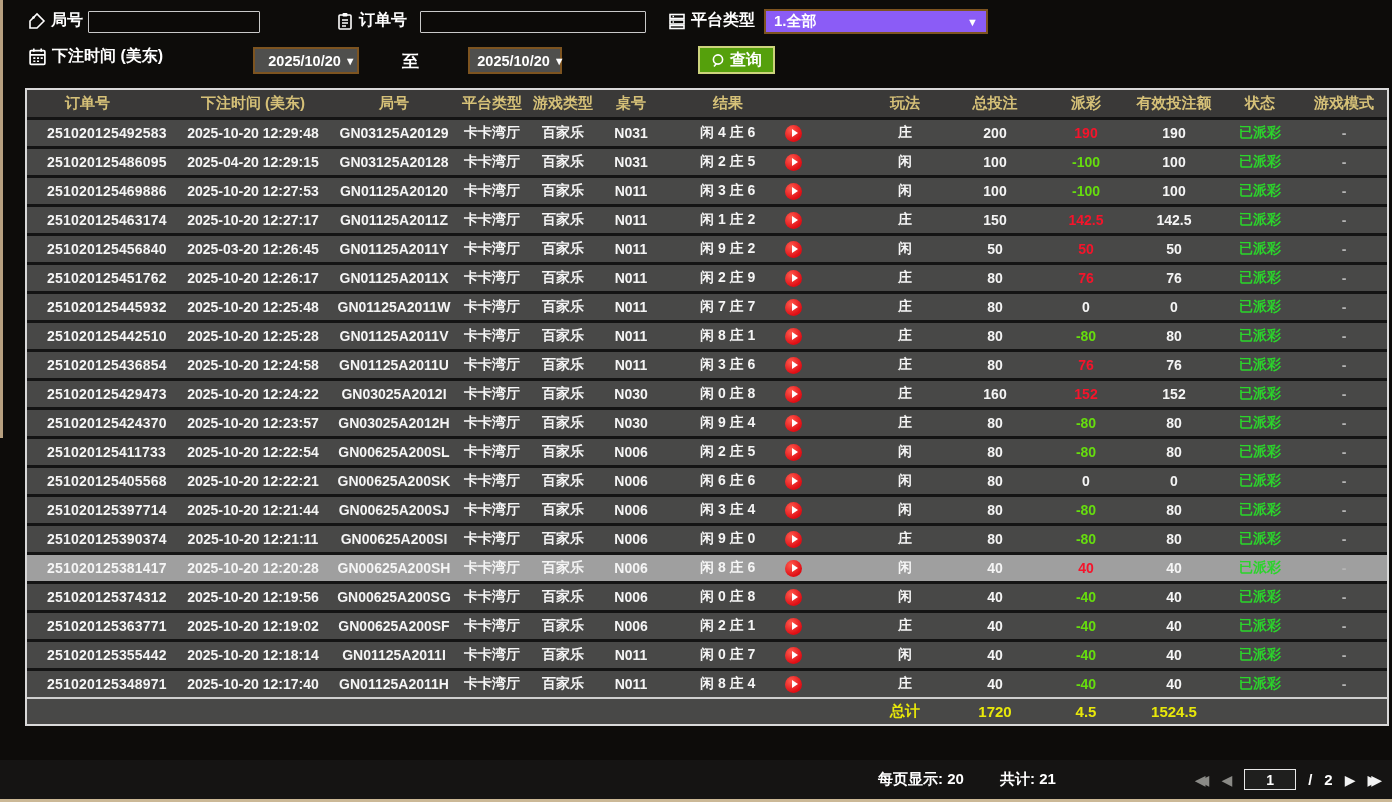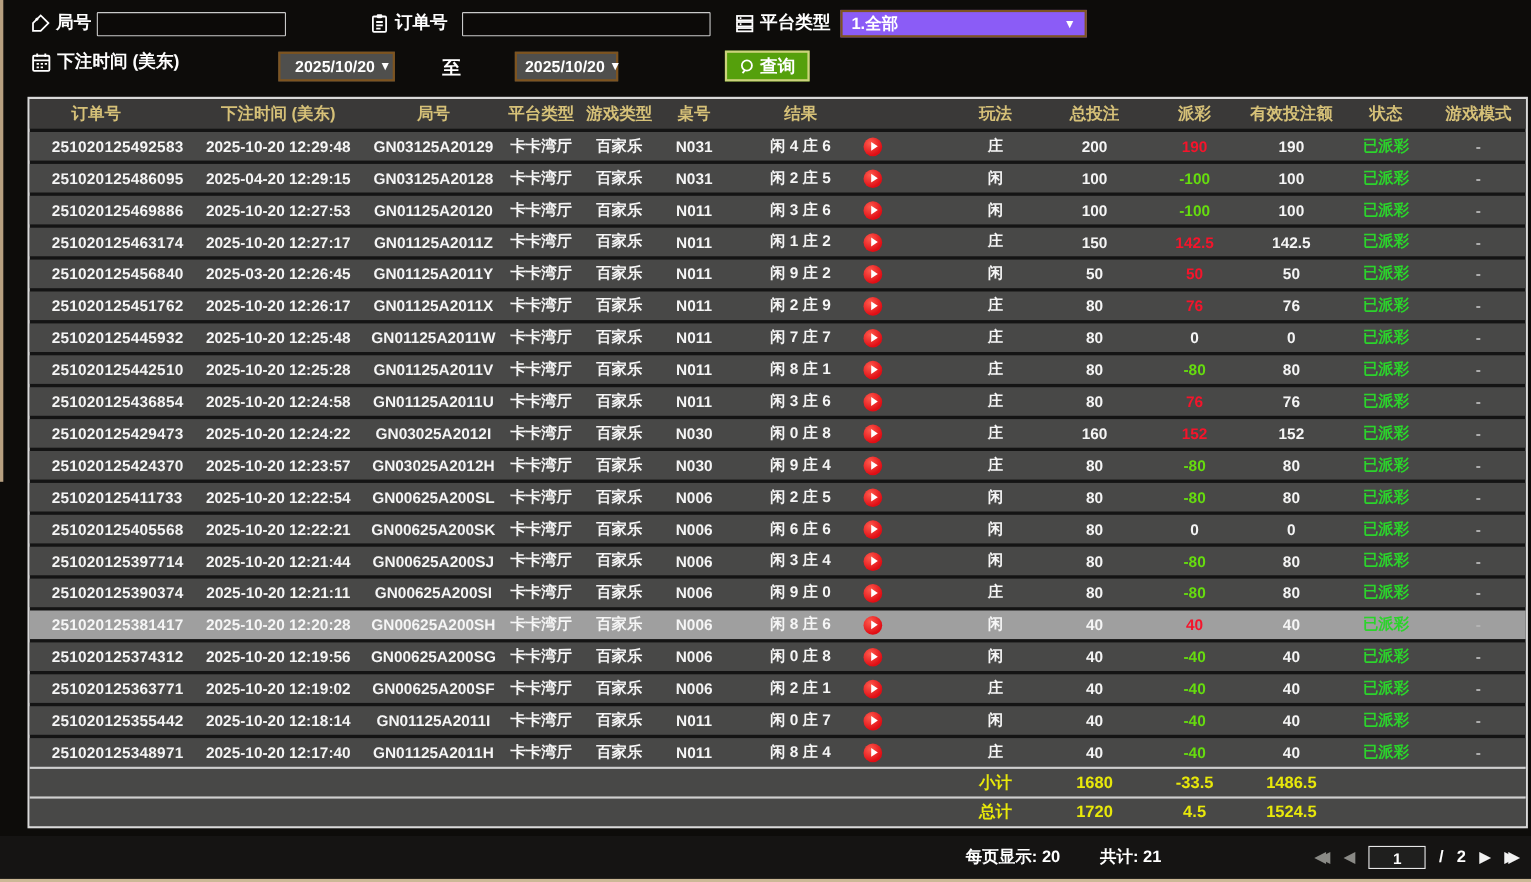--- a/index.html
+++ b/index.html
@@ -155,21 +155,21 @@
   </div>
   <div class="date-box" style="left:225px; top:47px; width:106px;">
     <span>2025/10/20</span>
     <span class="caret">▼</span>
   </div>
   <span class="f-label" style="position:absolute; left:374px; top:50px; font-size:17px;">至</span>
   <div class="date-box" style="left:440px; top:47px; width:94px;">
     <span>2025/10/20</span>
     <span class="caret">▼</span>
   </div>
-  <div class="query-btn" style="left:631px; top:46px;">
+  <div class="query-btn" style="left:670px; top:46px;">
     <span style="display:inline-flex;">
       <svg class="ic" width="15" height="15" viewBox="0 0 15 15">
           <circle cx="7" cy="6.5" r="4.6"></circle>
           <path d="M5.5 10.5 L3 13.5"></path>
         </svg>
     </span>
     <span>查询</span>
   </div>
 </div>
 
@@ -566,26 +566,20 @@
     <div>庄</div>
     <div>40</div>
     <div class="pay-neg">-40</div>
     <div>40</div>
     <div class="c-status">已派彩</div>
     <div class="c-mode">-</div>
   </div>
 </div>
 
   <div class="sumrow cols">
-    <div class="s-label">小计</div>
-    <div class="s-bet">1680</div>
-    <div class="s-pay">-33.5</div>
-    <div class="s-valid">1486.5</div>
-  </div>
-  <div class="sumrow cols">
     <div class="s-label">总计</div>
     <div class="s-bet">1720</div>
     <div class="s-pay">4.5</div>
     <div class="s-valid">1524.5</div>
   </div>
 </div>
 
 <div class="footer">
   <span class="pagesize">每页显示: 20</span>
   <span class="totalcount">共计: 21</span>

